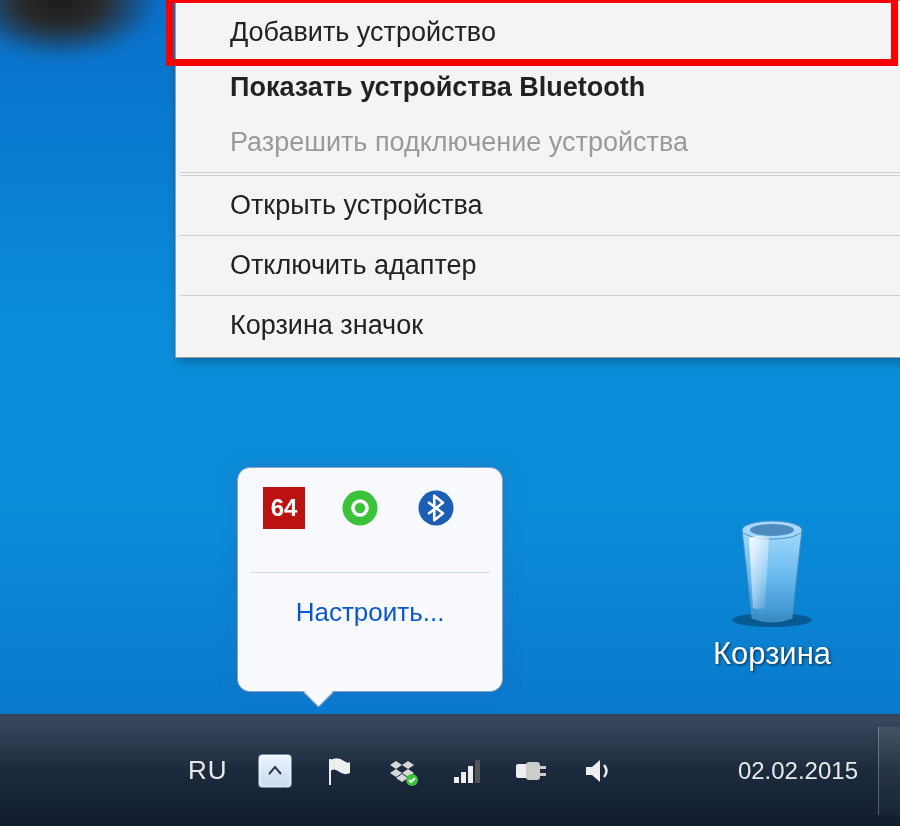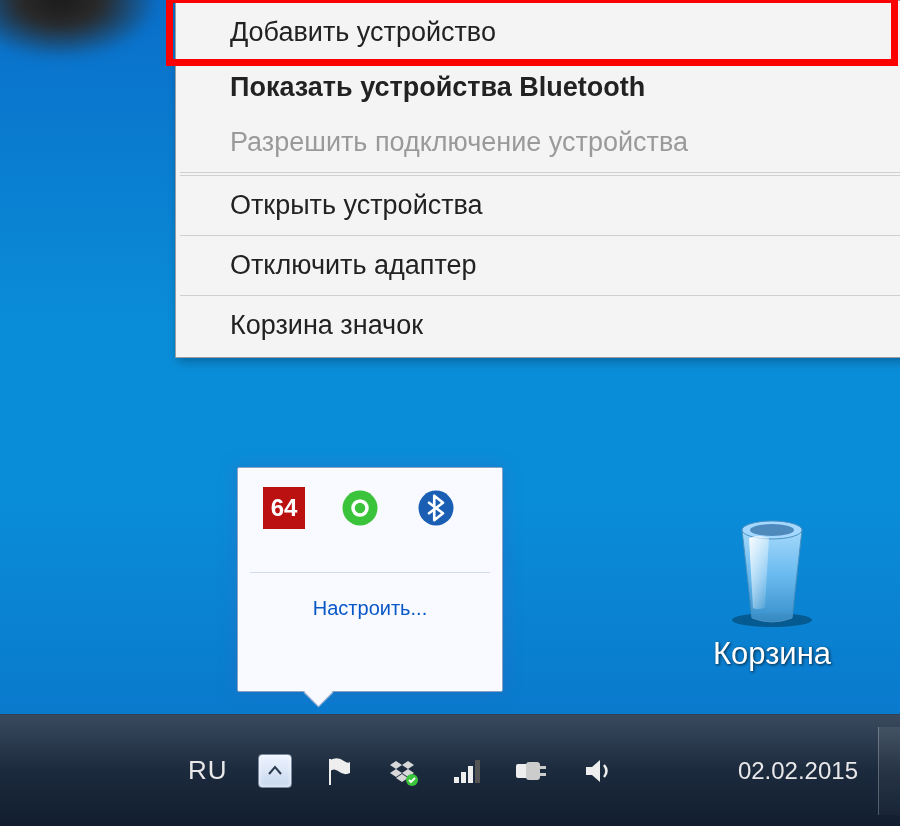--- a/index.html
+++ b/index.html
@@ -43,37 +43,37 @@
   .win-stub {
     position: absolute; right: 0; top: 0; width: 36px; height: 62px;
     background: #f0f0f0; border: 1px solid #b8b8b8; border-right: none;
   }
 
   
   .tray-popout {
     position: absolute; left: 237px; top: 467px; width: 266px; height: 225px;
     background: #f8faff;
     border: 1px solid #8aa1c5;
-    border-radius: 2px;
+    border-radius: 13px;
     box-shadow: 0 0 18px rgba(60,100,180,0.4), inset 0 0 0 1px rgba(255,255,255,0.8);
   }
   .tray-icons-row {
     display: flex; gap: 28px; padding: 16px 22px 0 22px;
     align-items: center;
   }
   .tic { width: 48px; height: 48px; display:flex; align-items:center; justify-content:center; }
   .tic-64 {
     background: #b11; color: #fff; font-weight: bold; font-size: 24px;
     width: 42px; height: 42px; display:flex; align-items:center; justify-content:center;
     position: relative;
   }
   .tic-64::before { content:""; position:absolute; inset:-3px; background:#fff; z-index:-1;}
   .tray-sep { height:1px; background:#d0dae8; margin: 40px 12px 0 12px; }
   .tray-link {
-    display:block; text-align:center; color:#0a58c8; font-size:20px;
+    display:block; text-align:center; color:#0a58c8; font-size:26px;
     padding: 24px 0 22px 0; cursor:pointer;
   }
   
   .tray-popout::after {
     content:""; position:absolute; bottom:-12px; left:70px;
     width:20px; height:20px; background:#f8faff;
     border-right:1px solid #8aa1c5; border-bottom:1px solid #8aa1c5;
     transform: rotate(45deg);
   }
 

